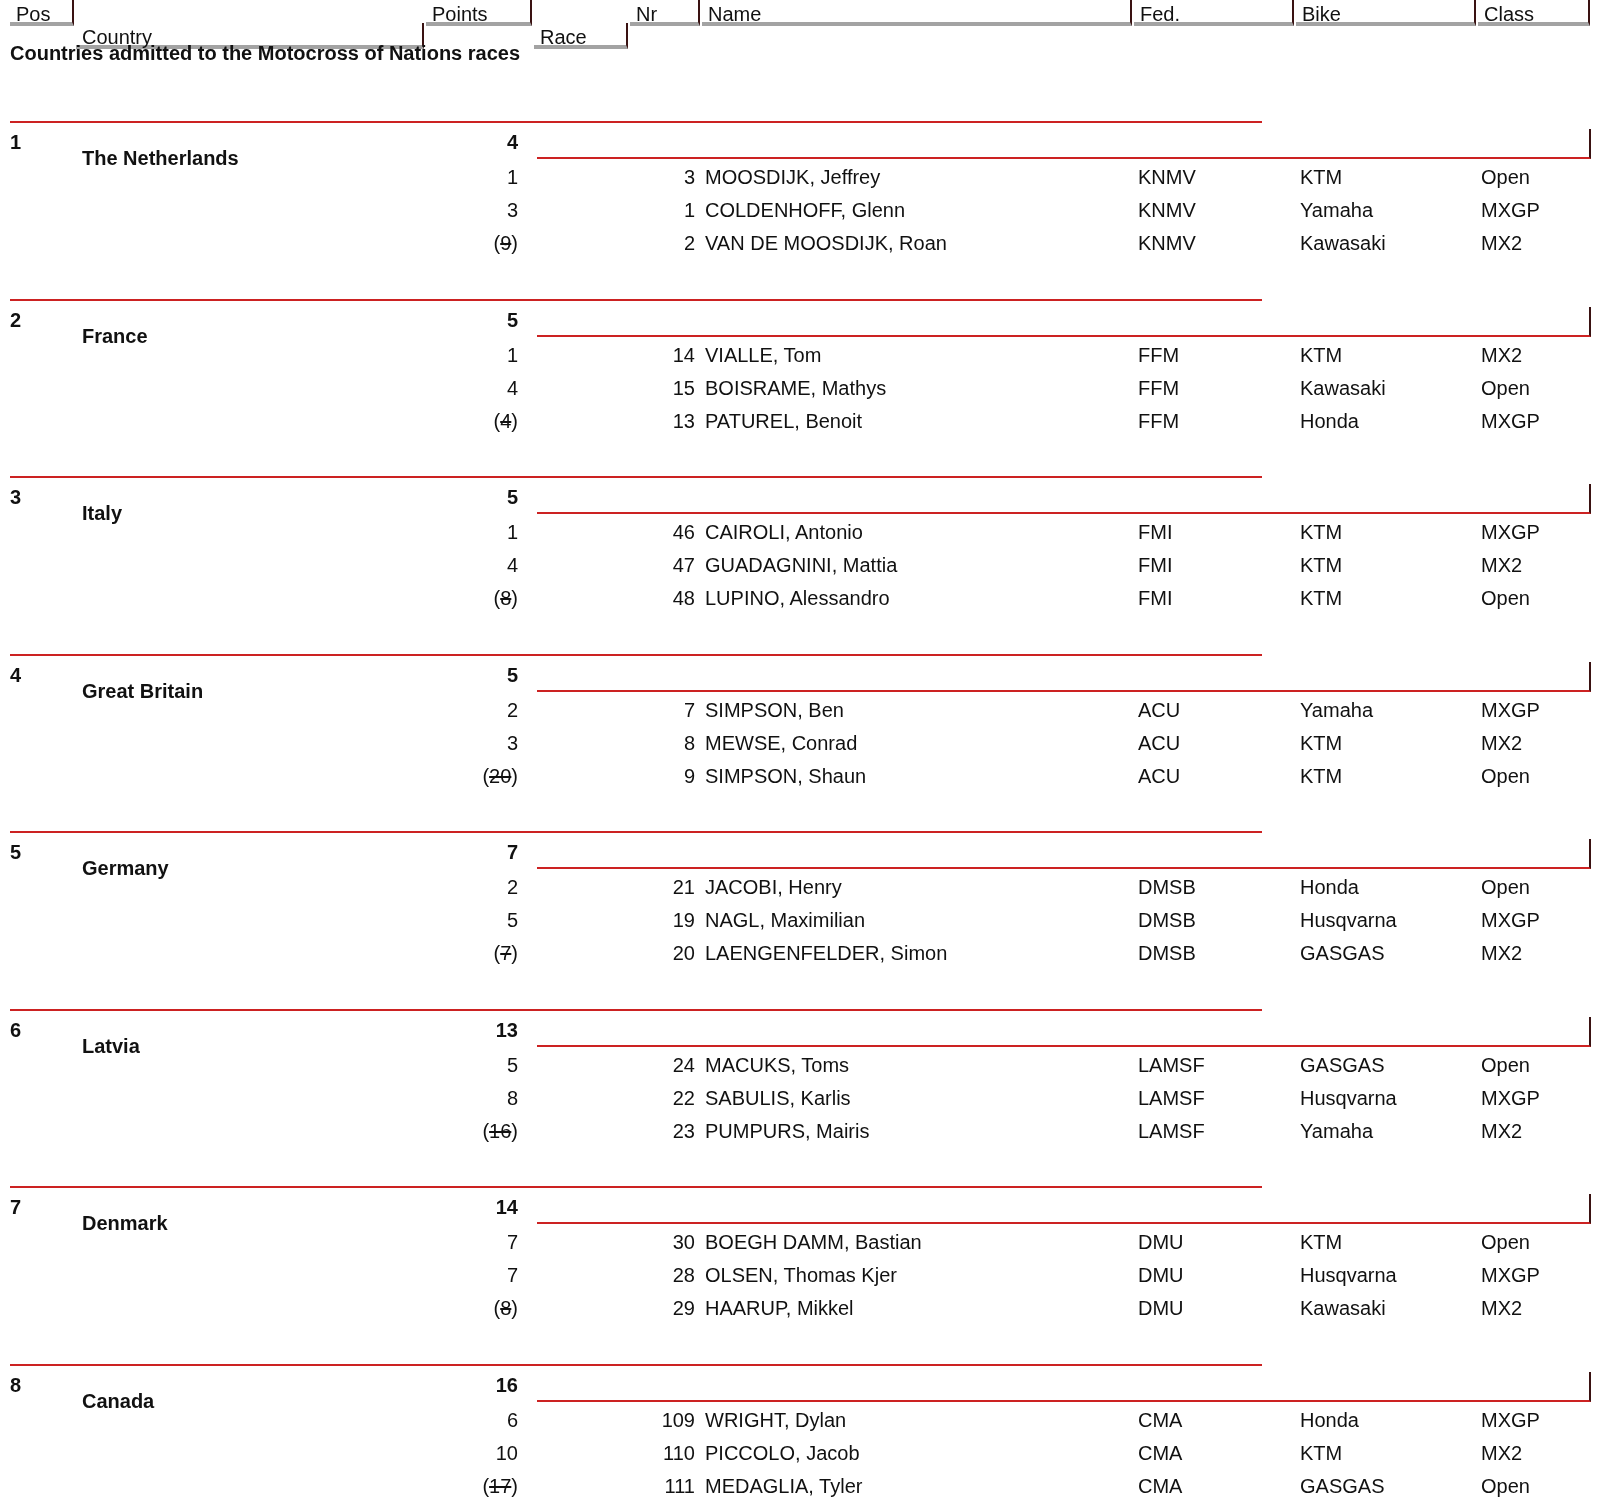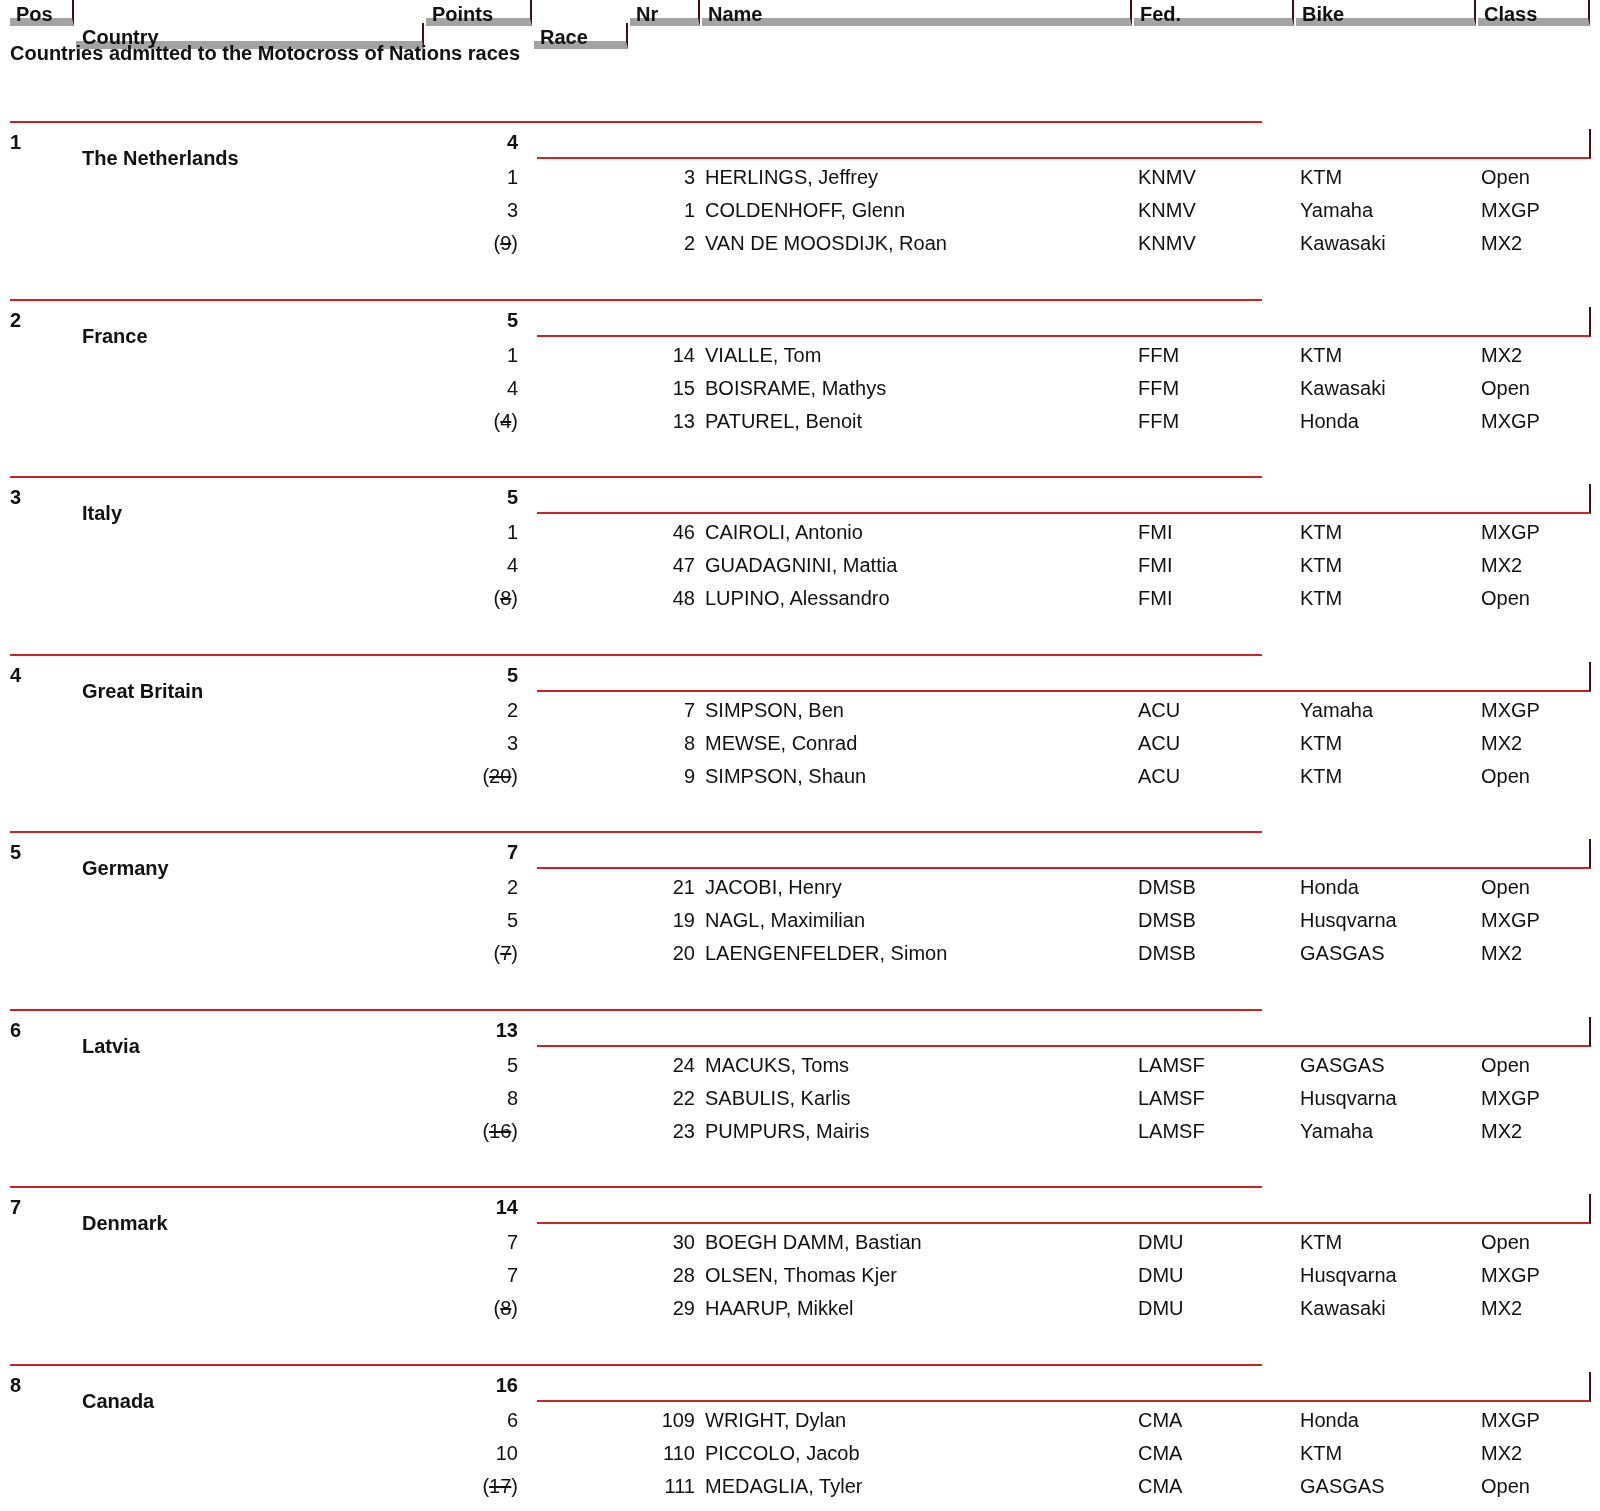--- a/index.html
+++ b/index.html
@@ -3,22 +3,22 @@
 <meta charset="utf-8">
 <style>
   html, body { margin: 0; padding: 0; background: #ffffff; }
   body {
     width: 1600px; height: 1511px; position: relative; overflow: hidden;
     font-family: "Liberation Sans", sans-serif; color: #111;
   }
   .hdr { position: absolute; top: 0; height: 28px; left: 0; width: 1600px; }
   .hcell {
     position: absolute; top: 0; height: 26px;
-    border-bottom: 8px solid #a3a3a3; border-right: 2px solid #3a1212;
-    font-size: 20px; line-height: 28px; padding-left: 6px; box-sizing: border-box; font-weight: bold;
+    border-bottom: 4px solid #a3a3a3; border-right: 2px solid #3a1212;
+    font-size: 20px; line-height: 28px; padding-left: 6px; box-sizing: border-box;
   }
   .subtitle {
     position: absolute; top: 42px; left: 10px;
     font-size: 20px; font-weight: bold;
   }
   .team { position: absolute; left: 0; width: 1600px; height: 175px; }
   .team .topline {
     position: absolute; left: 10px; width: 1252px; top: 0; height: 2px; background: #cc2222;
   }
   .team .bracket {
@@ -60,21 +60,21 @@
 <div id="teams">
     <div class="team" style="top: 121px;">
       <div class="topline"></div>
       <div class="bracket"></div>
       <div class="pos">1</div>
       <div class="country">The Netherlands</div>
       <div class="points">4</div>
       <div class="row" style="top: 45px;">
         <span class="race">1</span>
         <span class="nr">3</span>
-        <span class="name">HERLINGS, Jeffrey</span>
+        <span class="name">MOOSDIJK, Jeffrey</span>
         <span class="fed">KNMV</span>
         <span class="bike">KTM</span>
         <span class="cls">Open</span>
       </div>
       <div class="row" style="top: 78px;">
         <span class="race">3</span>
         <span class="nr">1</span>
         <span class="name">COLDENHOFF, Glenn</span>
         <span class="fed">KNMV</span>
         <span class="bike">Yamaha</span>

